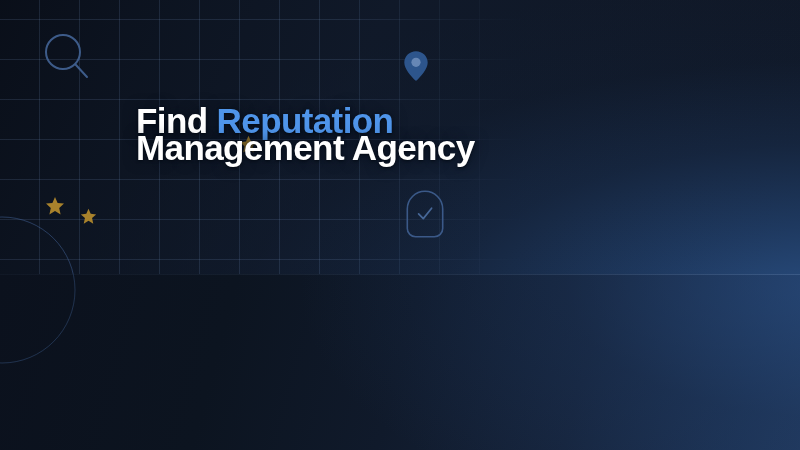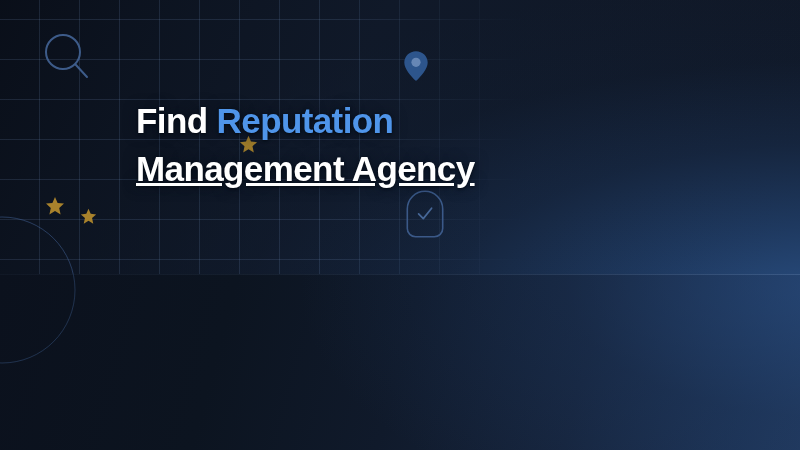--- a/index.html
+++ b/index.html
@@ -153,21 +153,21 @@
     font-size: 35px;
     line-height: 27px;
     font-weight: 700;
     letter-spacing: -0.6px;
     color: #ffffff;
     text-shadow:
       0 1px 3px rgba(4, 9, 18, 0.85),
       0 0 14px rgba(7, 14, 26, 0.7);
   }
   .headline .line { display: block; white-space: nowrap; }
-  .headline .line + .line { margin-top: 21px; text-decoration: underline; }
+  .headline .line + .line { margin-top: 0; }
   .accent { color: #4f95ea; }
 </style>
 </head>
 <body>
 
 <div class="screen">
 
   <div class="hero">
 
     <div class="hero-glow"></div>

